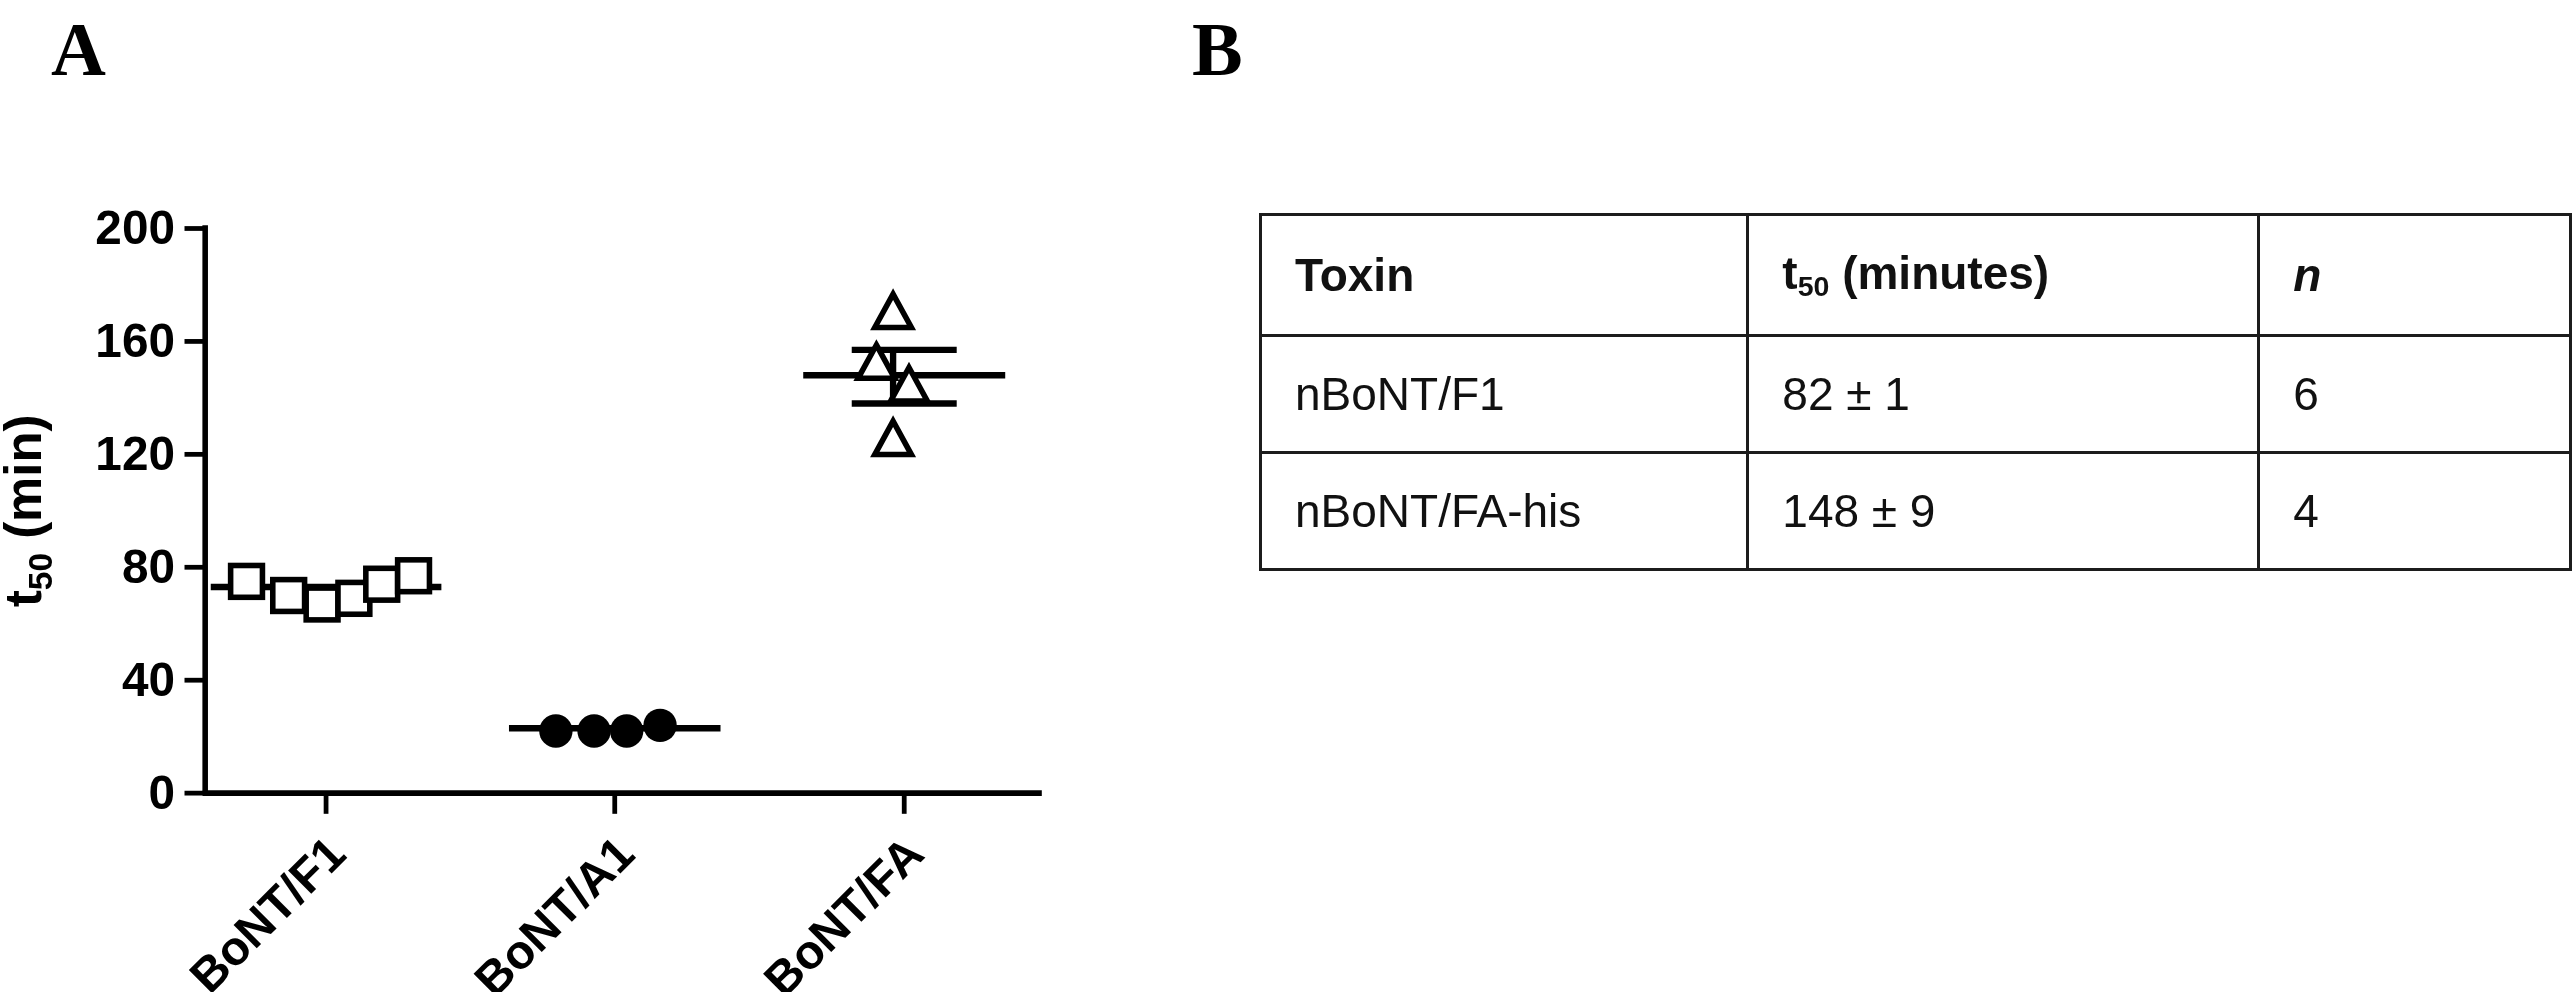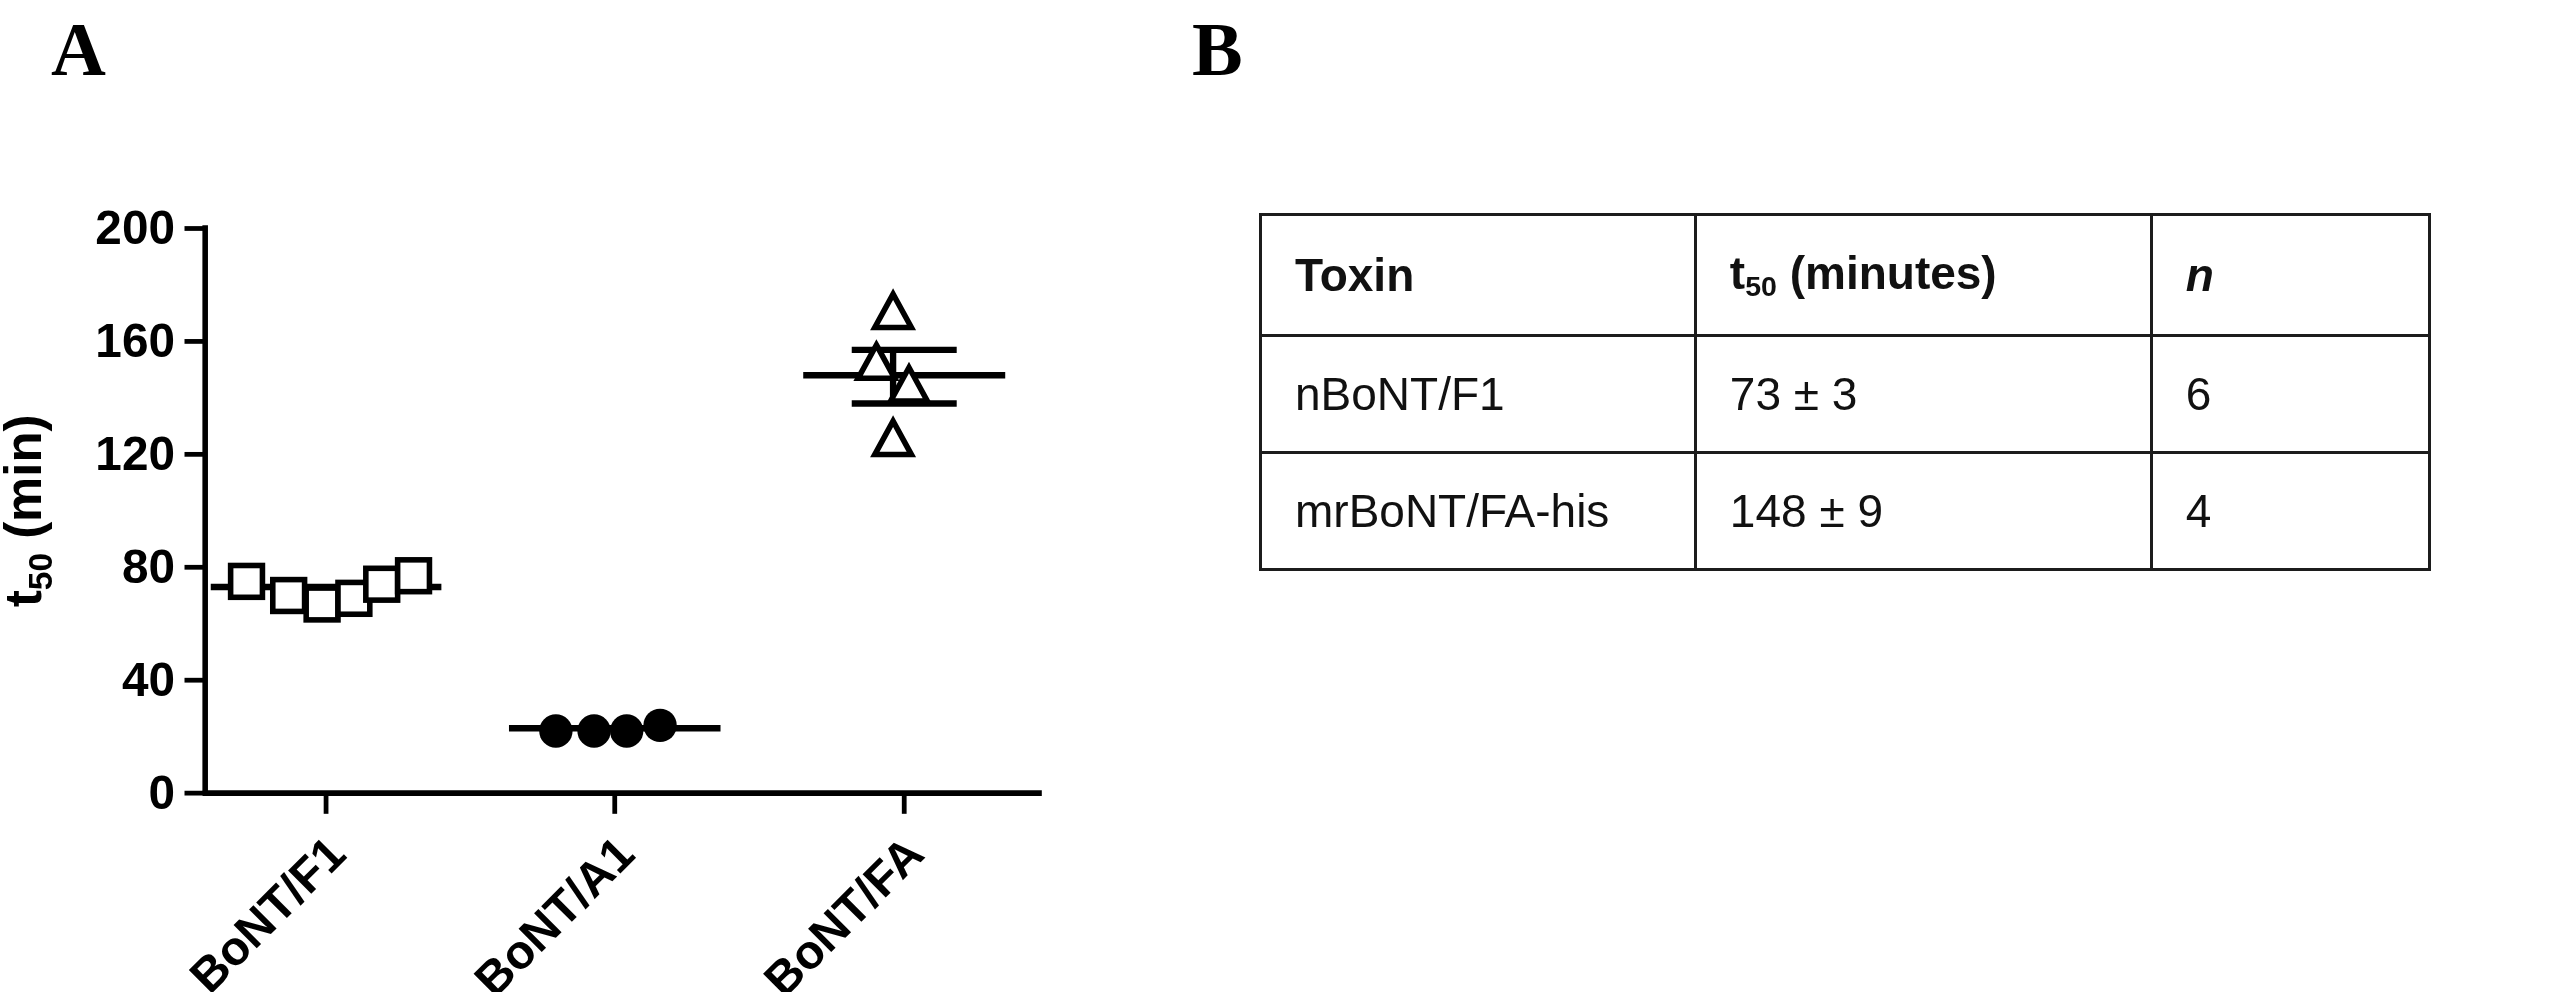--- a/index.html
+++ b/index.html
@@ -18,21 +18,21 @@
     font-size:76px;
     line-height:1;
     color:#000000;
   }
   #panel-a-letter{left:51px;top:11px;}
   #panel-b-letter{left:1192px;top:11px;}
   #chartA{position:absolute;left:0;top:0;}
   .tableWrap{
     position:absolute;
     left:1259px;top:213px;
-    width:1172px;
+    width:1313px;
   }
   table.results{
     width:100%;
     border-collapse:collapse;
     table-layout:fixed;
   }
   table.results td, table.results th{
     border:3.2px solid #1c1c1c;
     text-align:left;
     vertical-align:middle;
@@ -108,25 +108,25 @@
           <col class="c3">
         </colgroup>
       <tbody>
           <tr>
         <th>Toxin</th>
         <th><span>t</span><span class="sub">50</span><span> (minutes)</span></th>
         <th class="nital">n</th>
       </tr>
       <tr>
         <td>nBoNT/F1</td>
-        <td>73 ± 3</td>
+        <td>82 ± 1</td>
         <td>6</td>
       </tr>
       <tr>
-        <td>mrBoNT/FA-his</td>
+        <td>nBoNT/FA-his</td>
         <td>148 ± 9</td>
         <td>4</td>
       </tr>
     </tbody>
       </table>
   </div>
 </div>
 
 
 </body></html>

